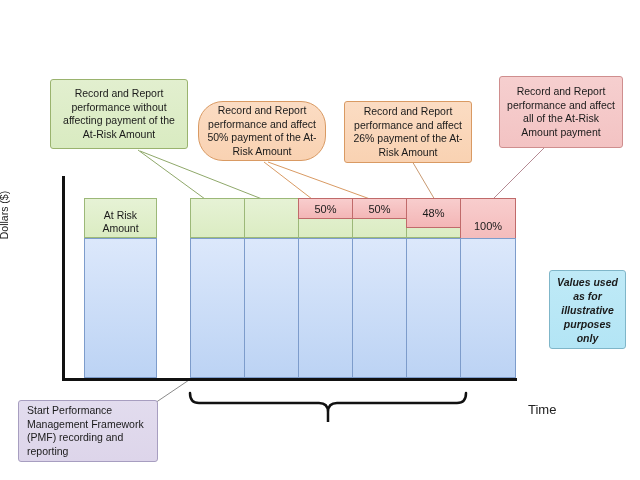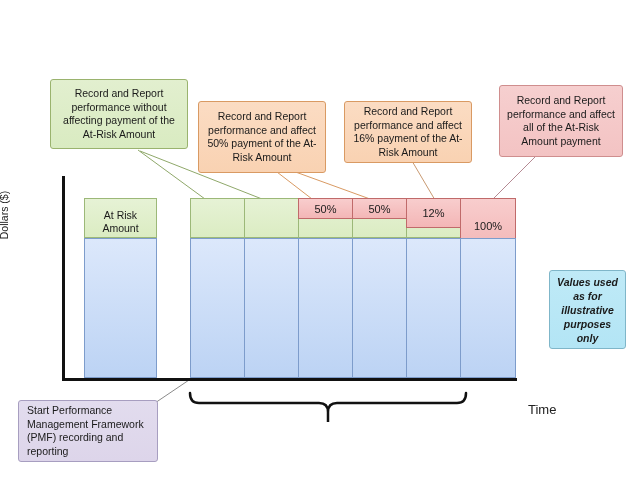--- a/index.html
+++ b/index.html
@@ -155,32 +155,32 @@
 
   <div class="bar seg-green" style="left:298px; top:198px; width:55px; height:40px;"></div>
   <div class="seg-pink" style="left:298px; top:198px; width:55px; height:21px;">50%</div>
   <div class="bar seg-blue" style="left:298px; top:238px; width:55px; height:140px;"></div>
 
   <div class="bar seg-green" style="left:352px; top:198px; width:55px; height:40px;"></div>
   <div class="seg-pink" style="left:352px; top:198px; width:55px; height:21px;">50%</div>
   <div class="bar seg-blue" style="left:352px; top:238px; width:55px; height:140px;"></div>
 
   <div class="bar seg-green" style="left:406px; top:198px; width:55px; height:40px;"></div>
-  <div class="seg-pink" style="left:406px; top:198px; width:55px; height:30px;">12%</div>
+  <div class="seg-pink" style="left:406px; top:198px; width:55px; height:30px;">48%</div>
   <div class="bar seg-blue" style="left:406px; top:238px; width:55px; height:140px;"></div>
 
   <div class="seg-pink" style="left:460px; top:198px; width:56px; height:56px;">100%</div>
   <div class="bar seg-blue" style="left:460px; top:238px; width:56px; height:140px;"></div>
 
   <div class="callout callout-green" style="left:50px; top:79px; width:138px; height:70px;">Record and Report performance without affecting payment of the At-Risk Amount</div>
 
-  <div class="callout callout-orange" style="left:198px; top:101px; width:128px; height:72px;">Record and Report performance and affect 50% payment of the At-Risk Amount</div>
+  <div class="callout callout-orange" style="left:198px; top:101px; width:128px; height:60px;border-radius:25px;">Record and Report performance and affect 50% payment of the At-Risk Amount</div>
 
-  <div class="callout callout-orange" style="left:344px; top:101px; width:128px; height:62px;">Record and Report performance and affect 16% payment of the At-Risk Amount</div>
+  <div class="callout callout-orange" style="left:344px; top:101px; width:128px; height:62px;">Record and Report performance and affect 26% payment of the At-Risk Amount</div>
 
-  <div class="callout callout-pink" style="left:499px; top:76px; width:124px; height:72px;margin-top:9px;">Record and Report performance and affect all of the At-Risk Amount payment</div>
+  <div class="callout callout-pink" style="left:499px; top:76px; width:124px; height:72px;">Record and Report performance and affect all of the At-Risk Amount payment</div>
 
   <div class="callout callout-blue" style="left:549px; top:270px; width:77px; height:79px;">Values used as for illustrative purposes only</div>
 
   <div class="callout callout-purple" style="left:18px; top:400px; width:140px; height:62px; padding:6px 8px;">Start Performance Management Framework (PMF) recording and reporting</div>
 
 
 </div>
 
 </body></html>

